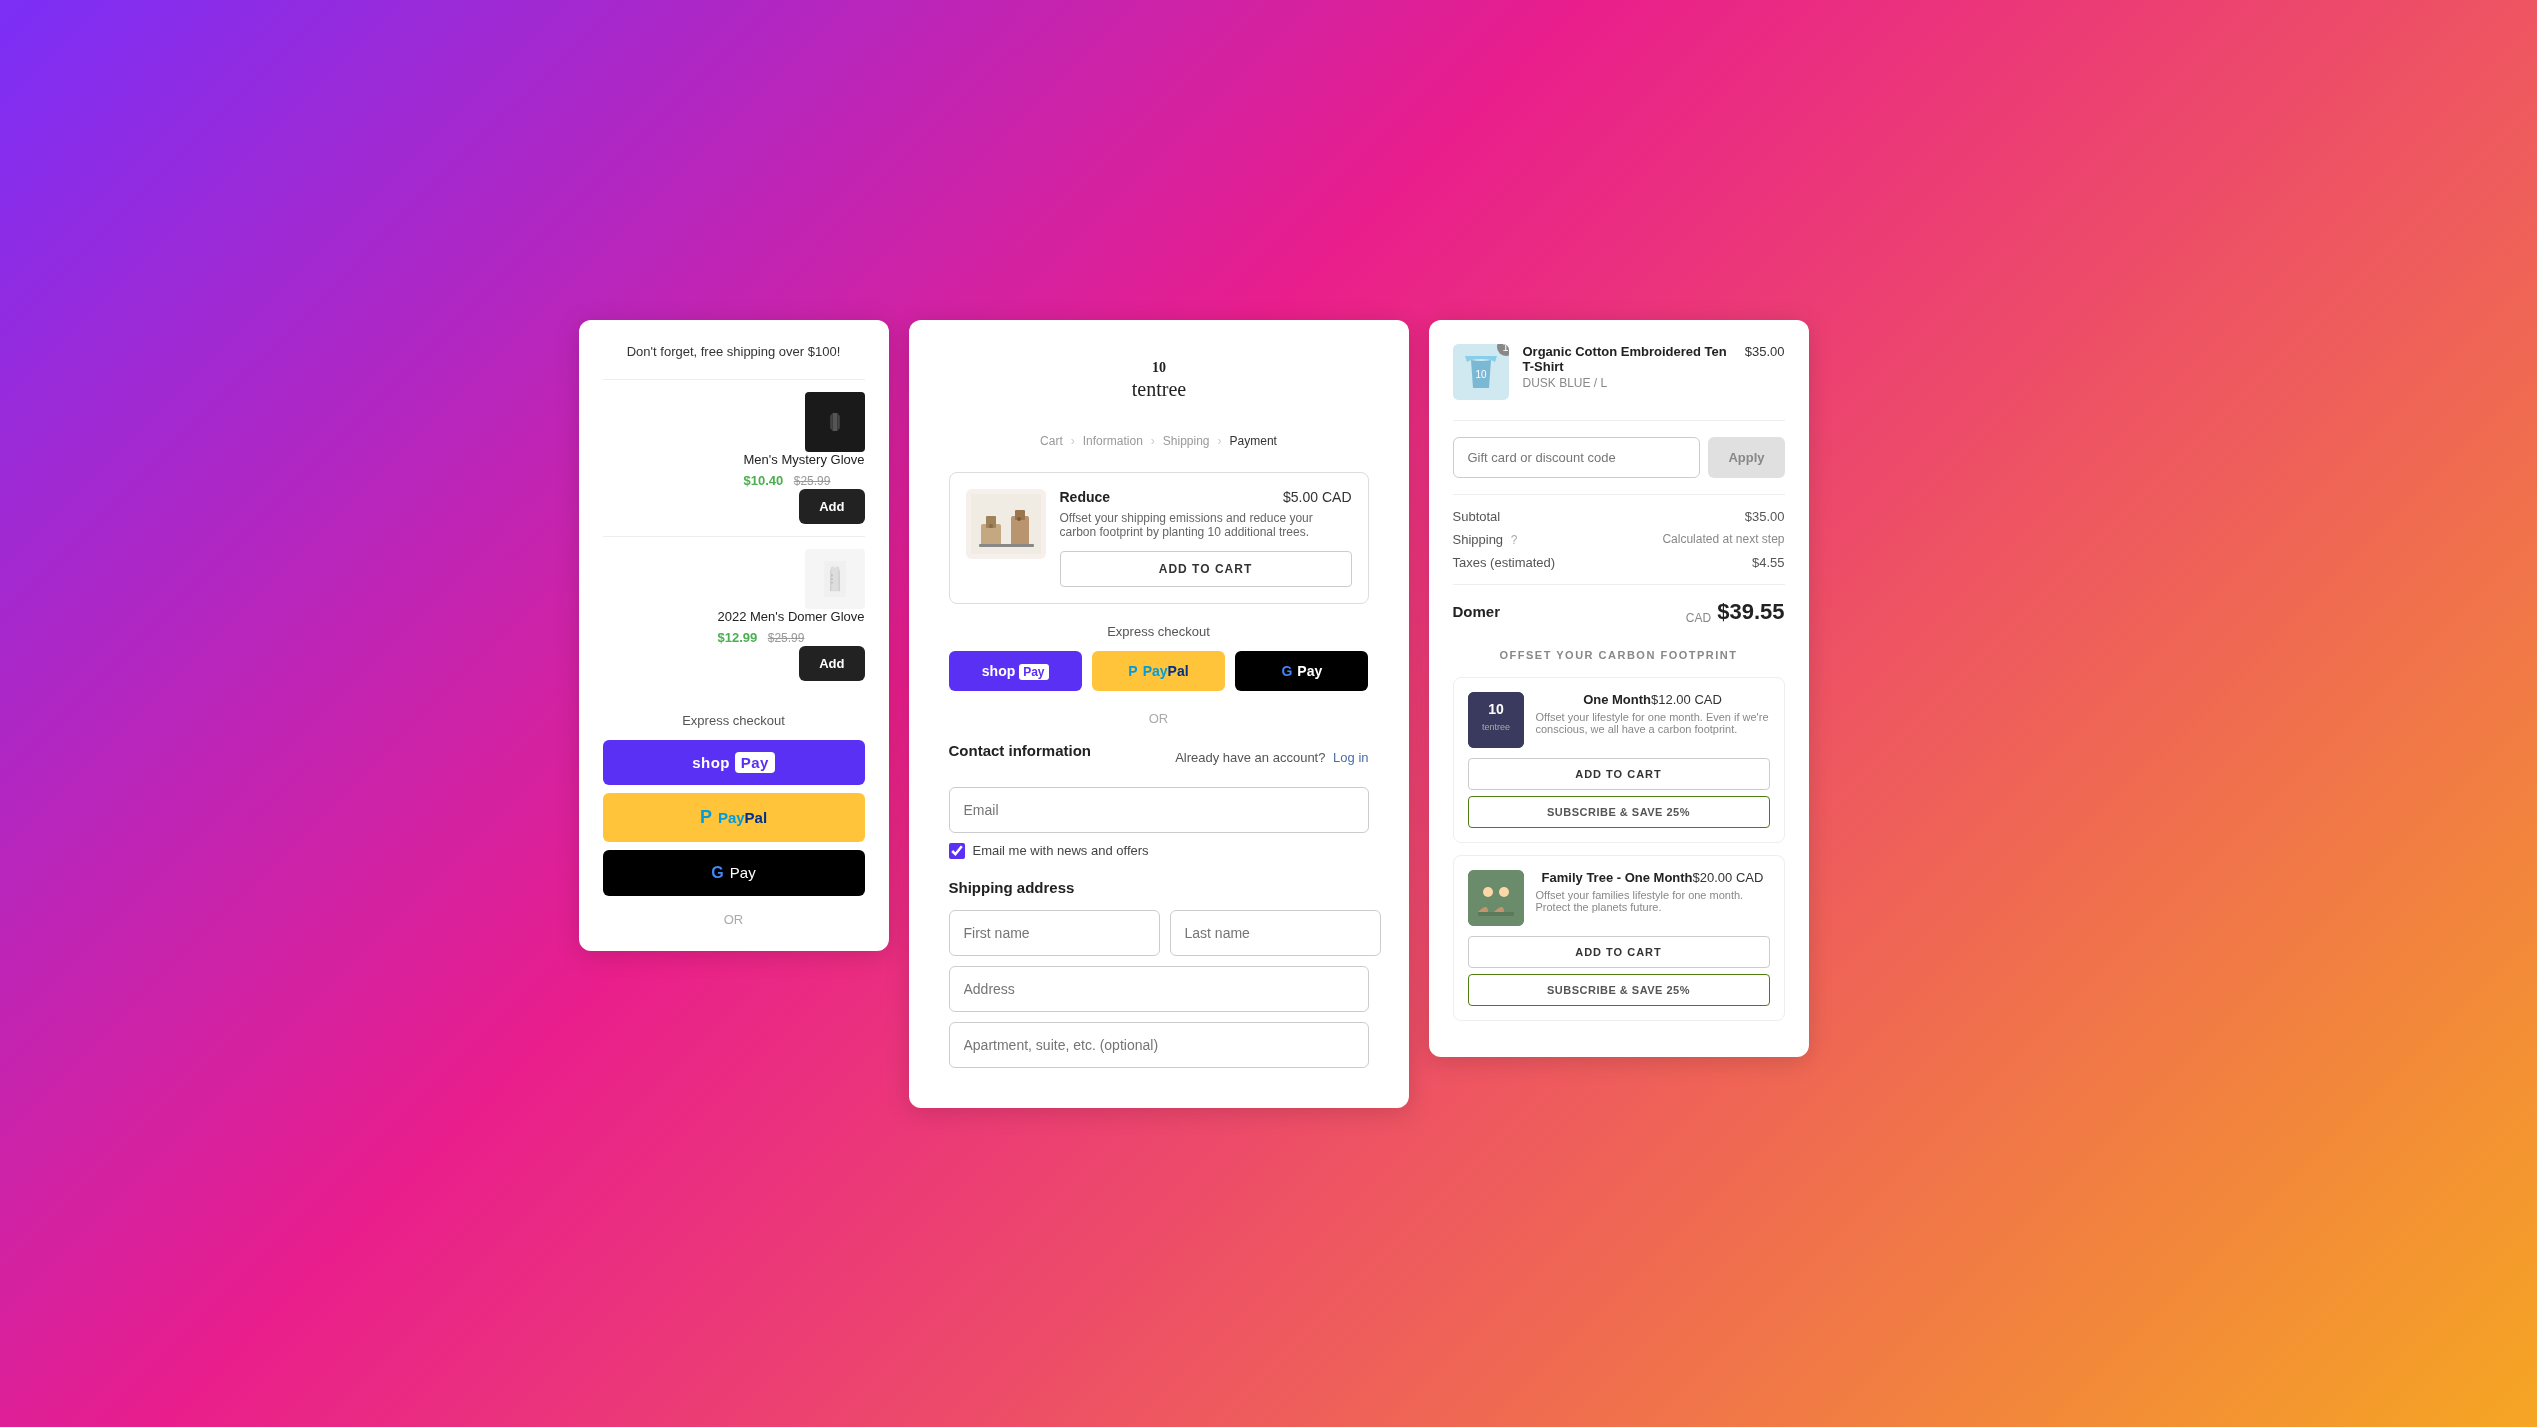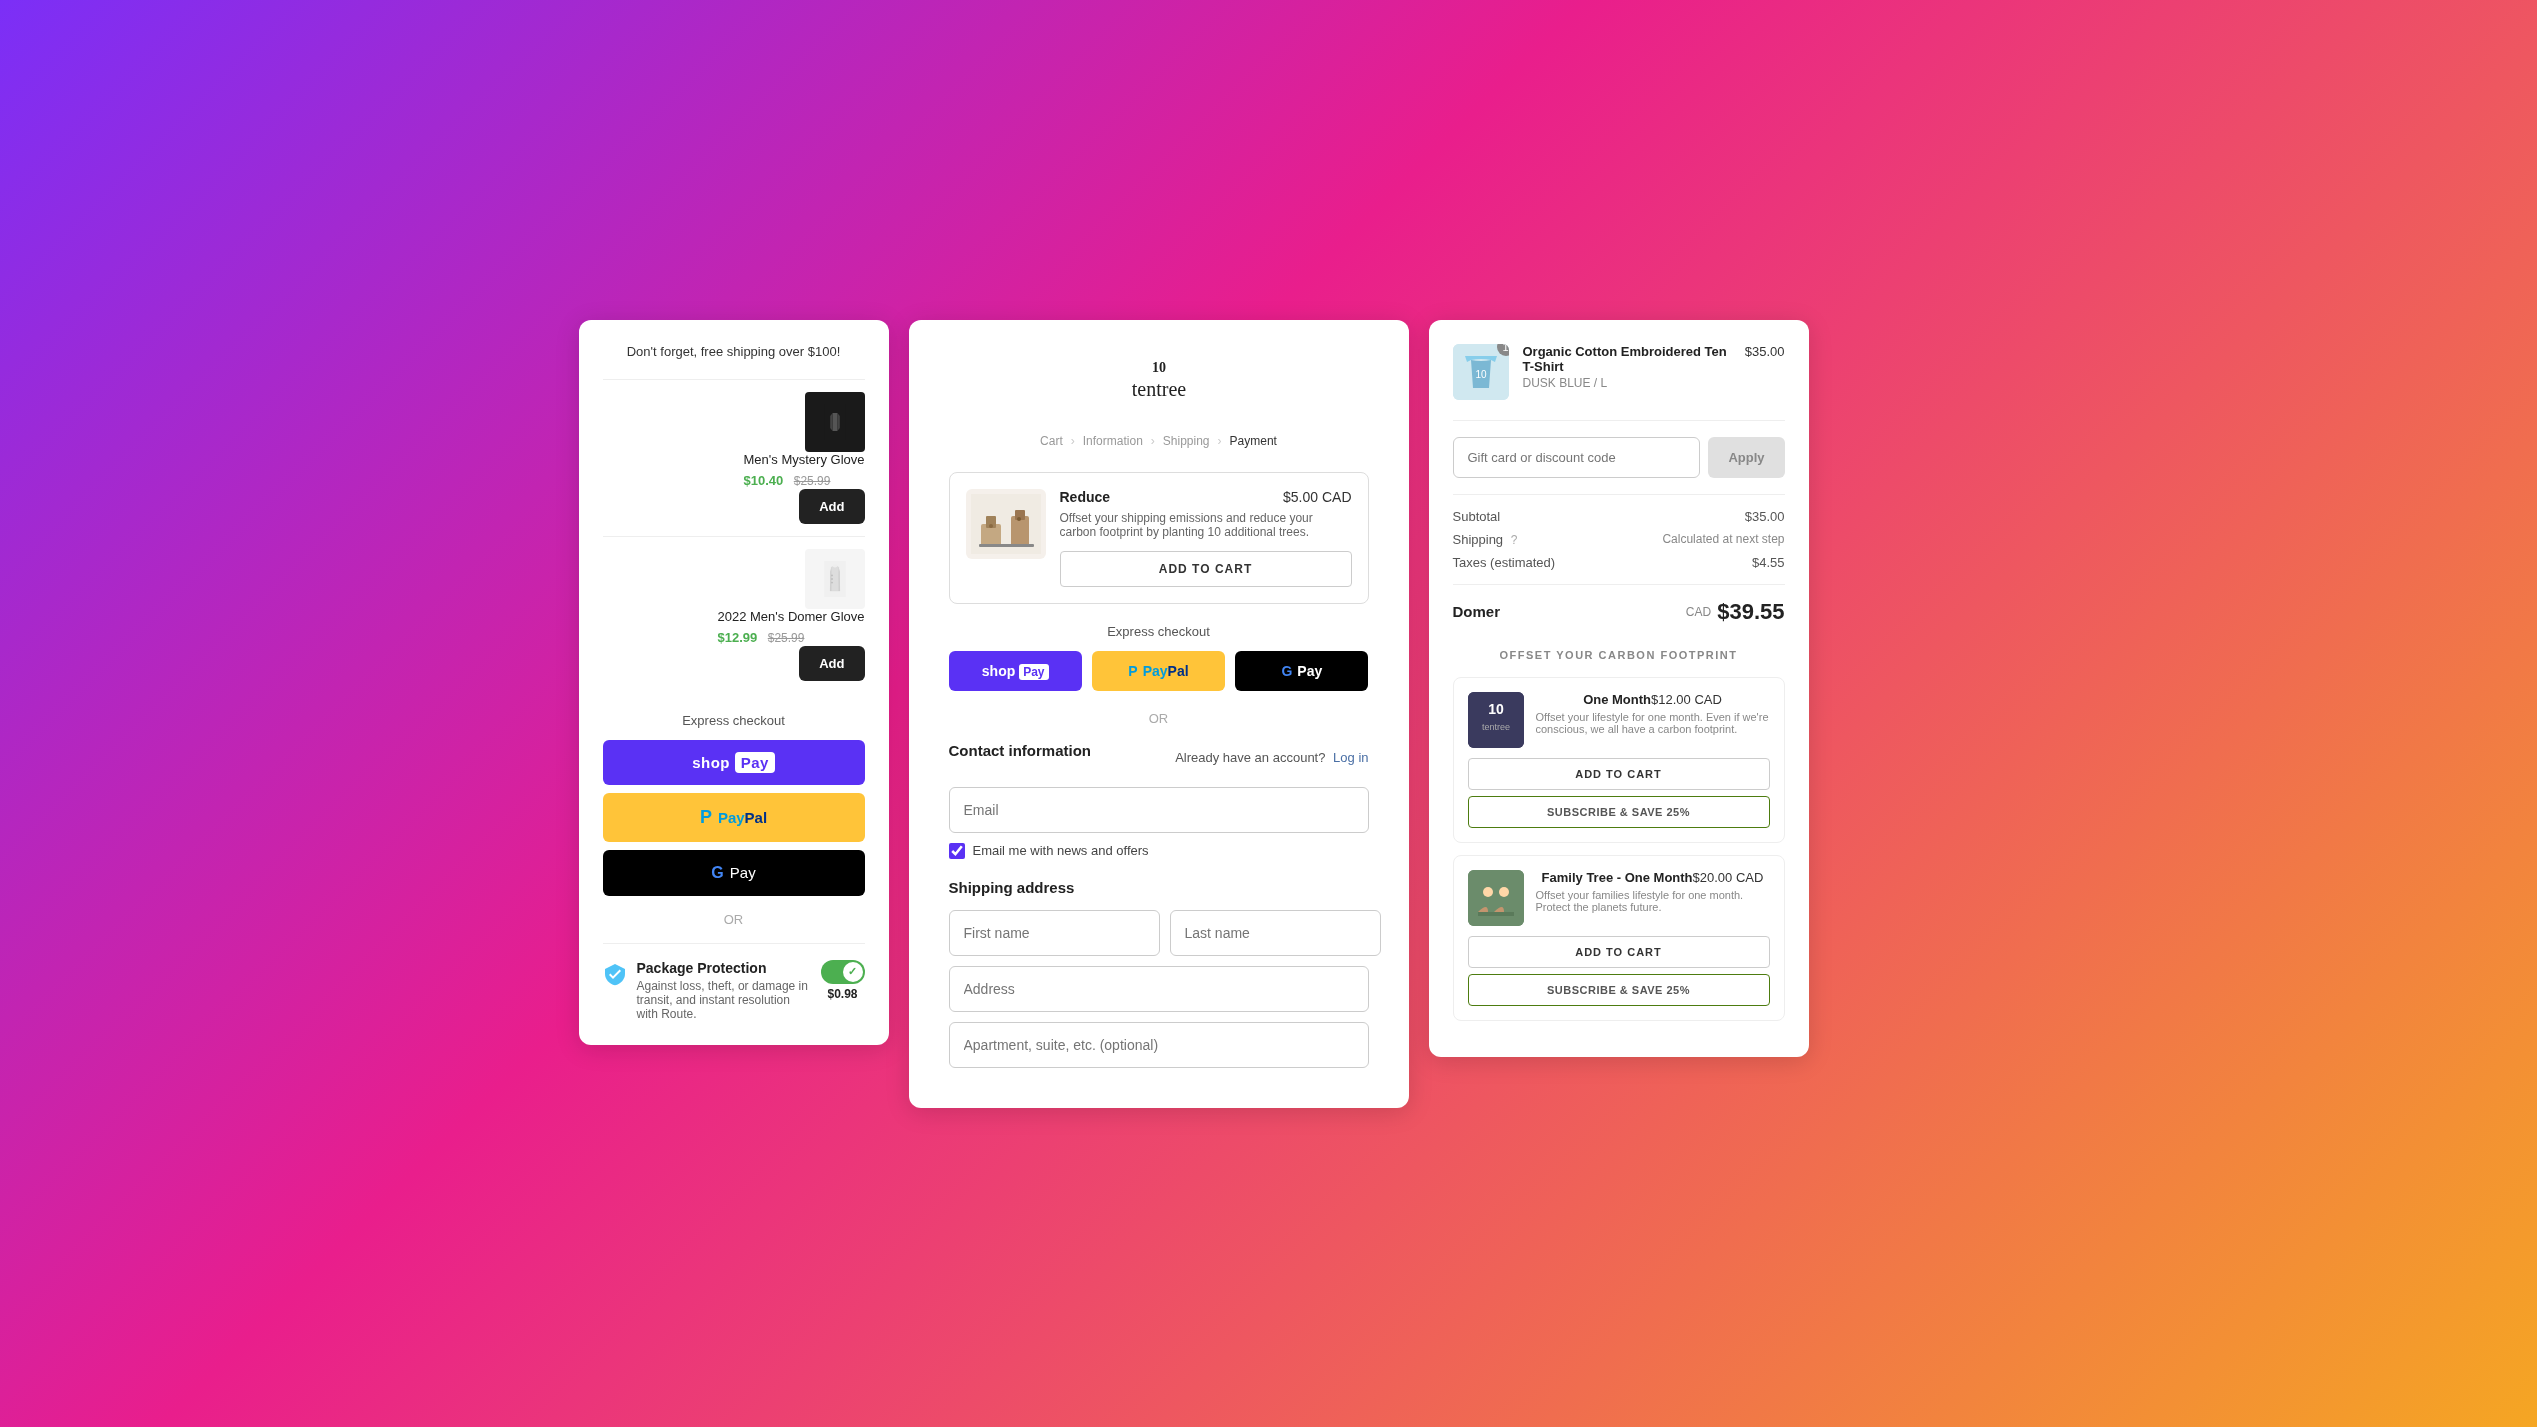--- a/index.html
+++ b/index.html
@@ -511,21 +511,21 @@
       padding-top: 14px;
       margin-bottom: 24px;
     }
     .total-label {
       font-size: 15px;
       font-weight: 600;
       color: #222;
     }
     .total-price-group {
       display: flex;
-      align-items: center;
+      align-items: flex-end;
       gap: 6px;
     }
     .total-currency {
       font-size: 12px;
       color: #888;
     }
     .total-amount {
       font-size: 22px;
       font-weight: 700;
       color: #222;
@@ -667,36 +667,20 @@
         <span style="font-size:15px; color:#003087; font-weight:700;"><span style="color:#009cde">Pay</span>Pal</span>
       </button>
       <button class="express-btn gpay-btn">
         <span style="font-size:16px; color:#4285f4; font-weight:700;">G</span>
         <span style="font-size:15px; color:white; font-weight:500;">Pay</span>
       </button>
     </div>
 
     <div class="or-divider">OR</div>
 
-    <div class="package-protection">
-      <div class="package-protection-icon">
-        <svg width="24" height="24" viewBox="0 0 24 24" fill="none">
-          <path d="M12 2L2 7v5c0 5.25 4.3 10.15 10 11.35C17.7 22.15 22 17.25 22 12V7L12 2z" fill="#4fc3f7"></path>
-          <path d="M10 17l-4-4 1.4-1.4L10 14.2l6.6-6.6L18 9l-8 8z" fill="white"></path>
-        </svg>
-      </div>
-      <div class="package-protection-text">
-        <div class="title">Package Protection</div>
-        <div class="desc">Against loss, theft, or damage in transit, and instant resolution with Route.</div>
-      </div>
-      <div class="toggle-container">
-        <div class="toggle"></div>
-        <span class="toggle-price">$0.98</span>
-      </div>
-    </div>
   </div>
 
   <div class="middle-panel">
     
     <div class="tentree-logo">
       <svg width="80" height="60" viewBox="0 0 80 60" fill="none">
         <text x="40" y="22" text-anchor="middle" font-family="serif" font-size="14" font-weight="700" fill="#222">10</text>
         <text x="40" y="46" text-anchor="middle" font-family="serif" font-size="20" font-weight="500" fill="#222">tentree</text>
       </svg>
     </div>

